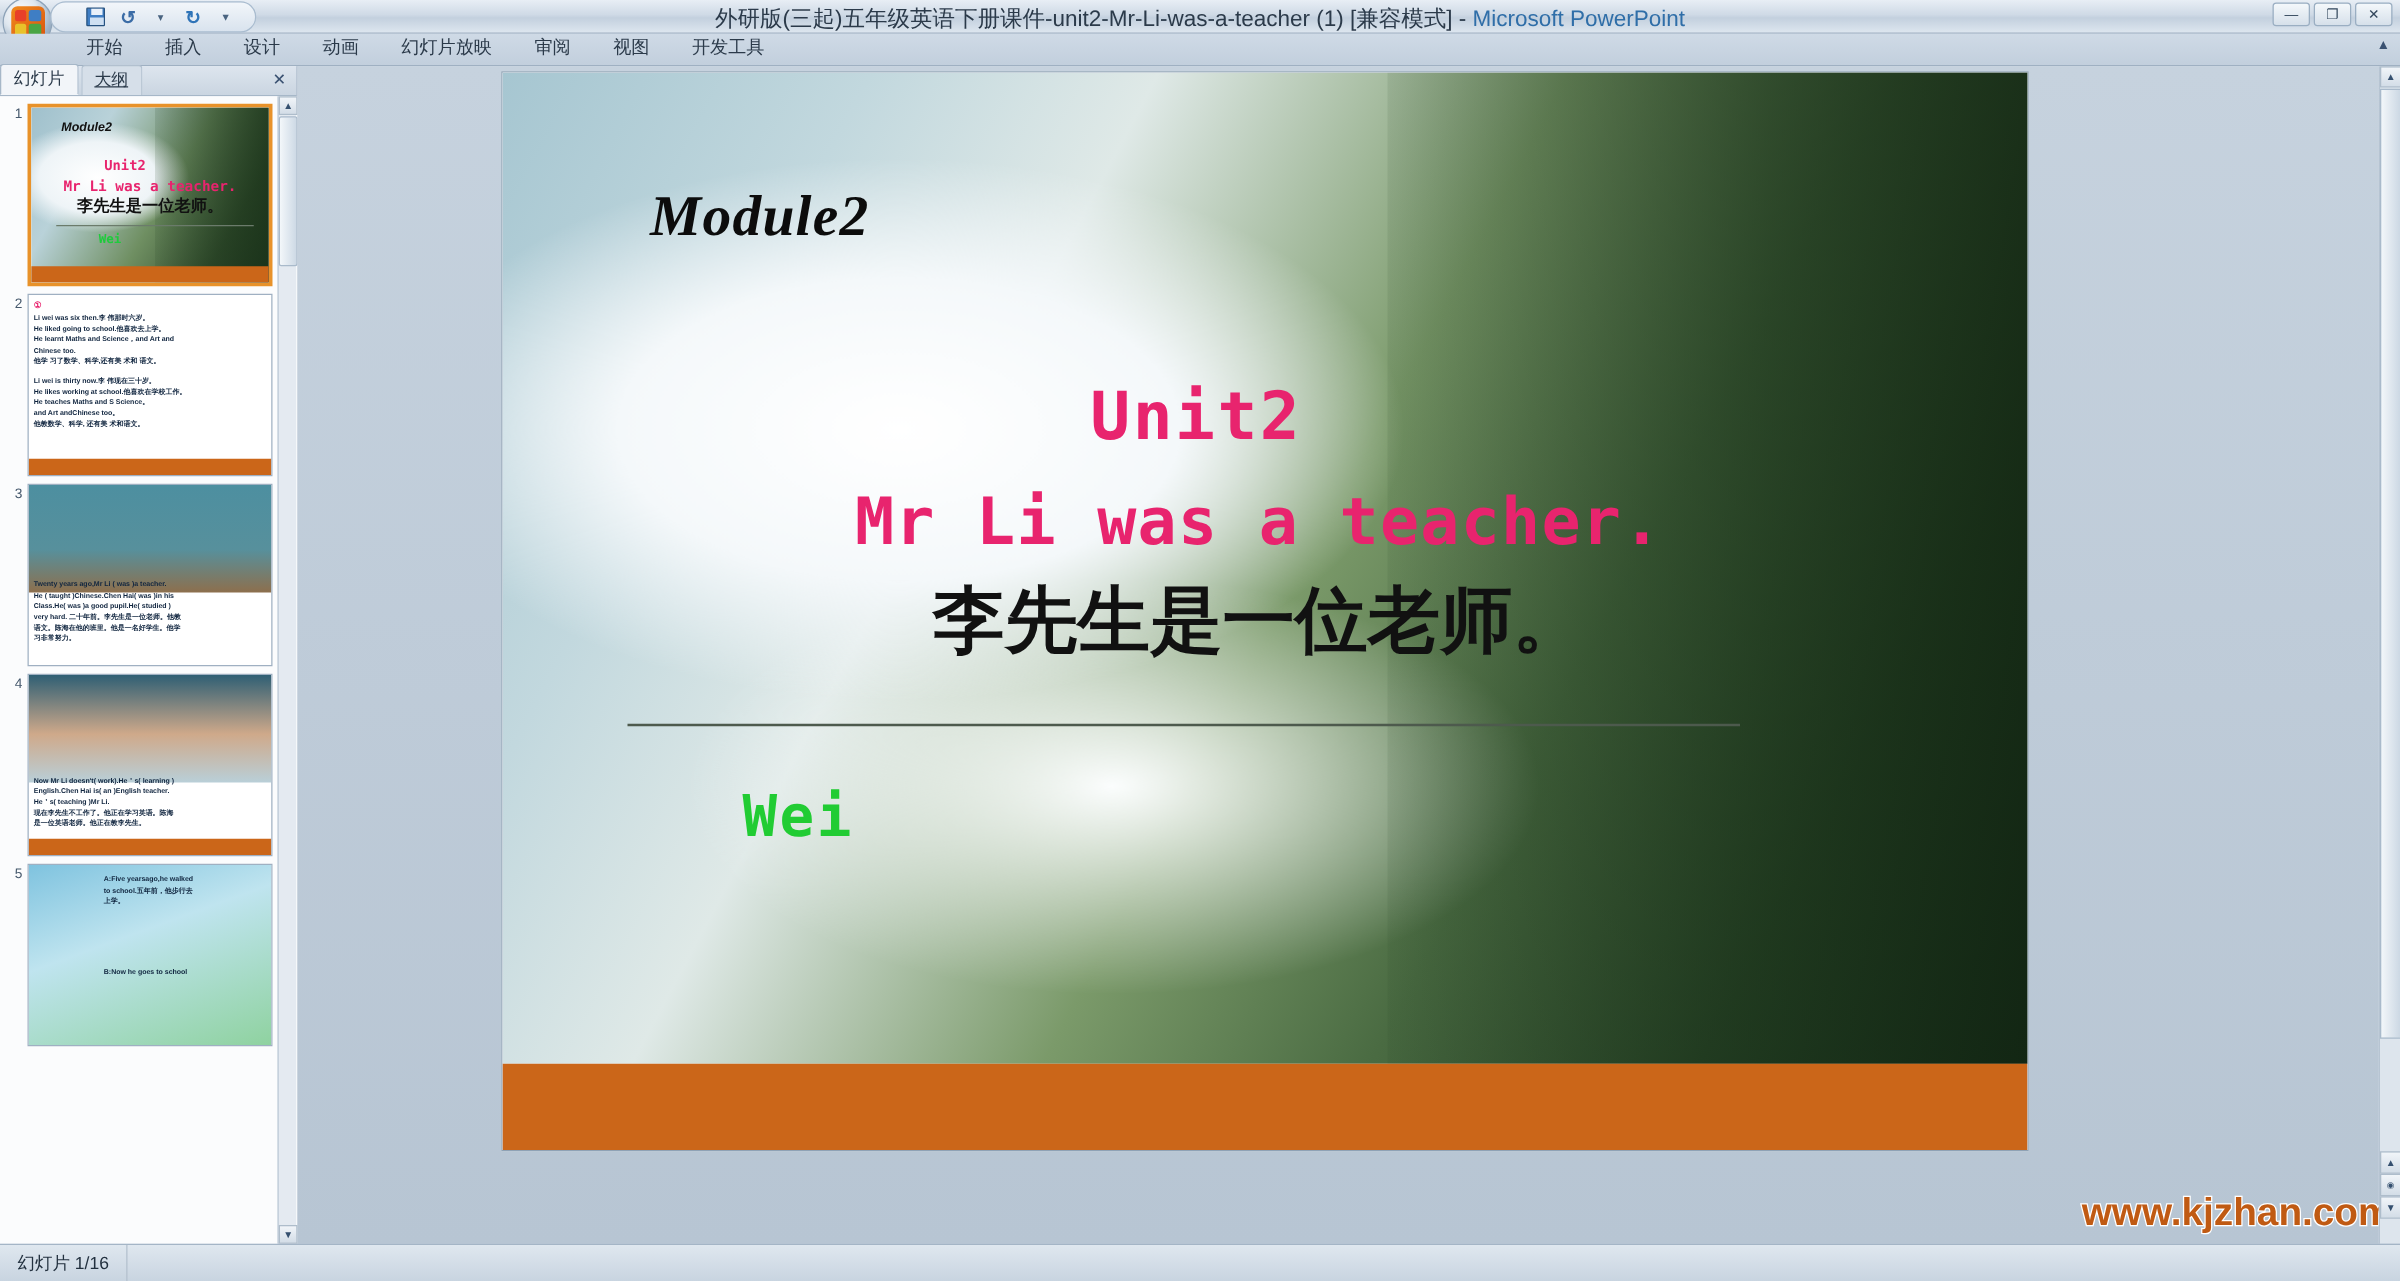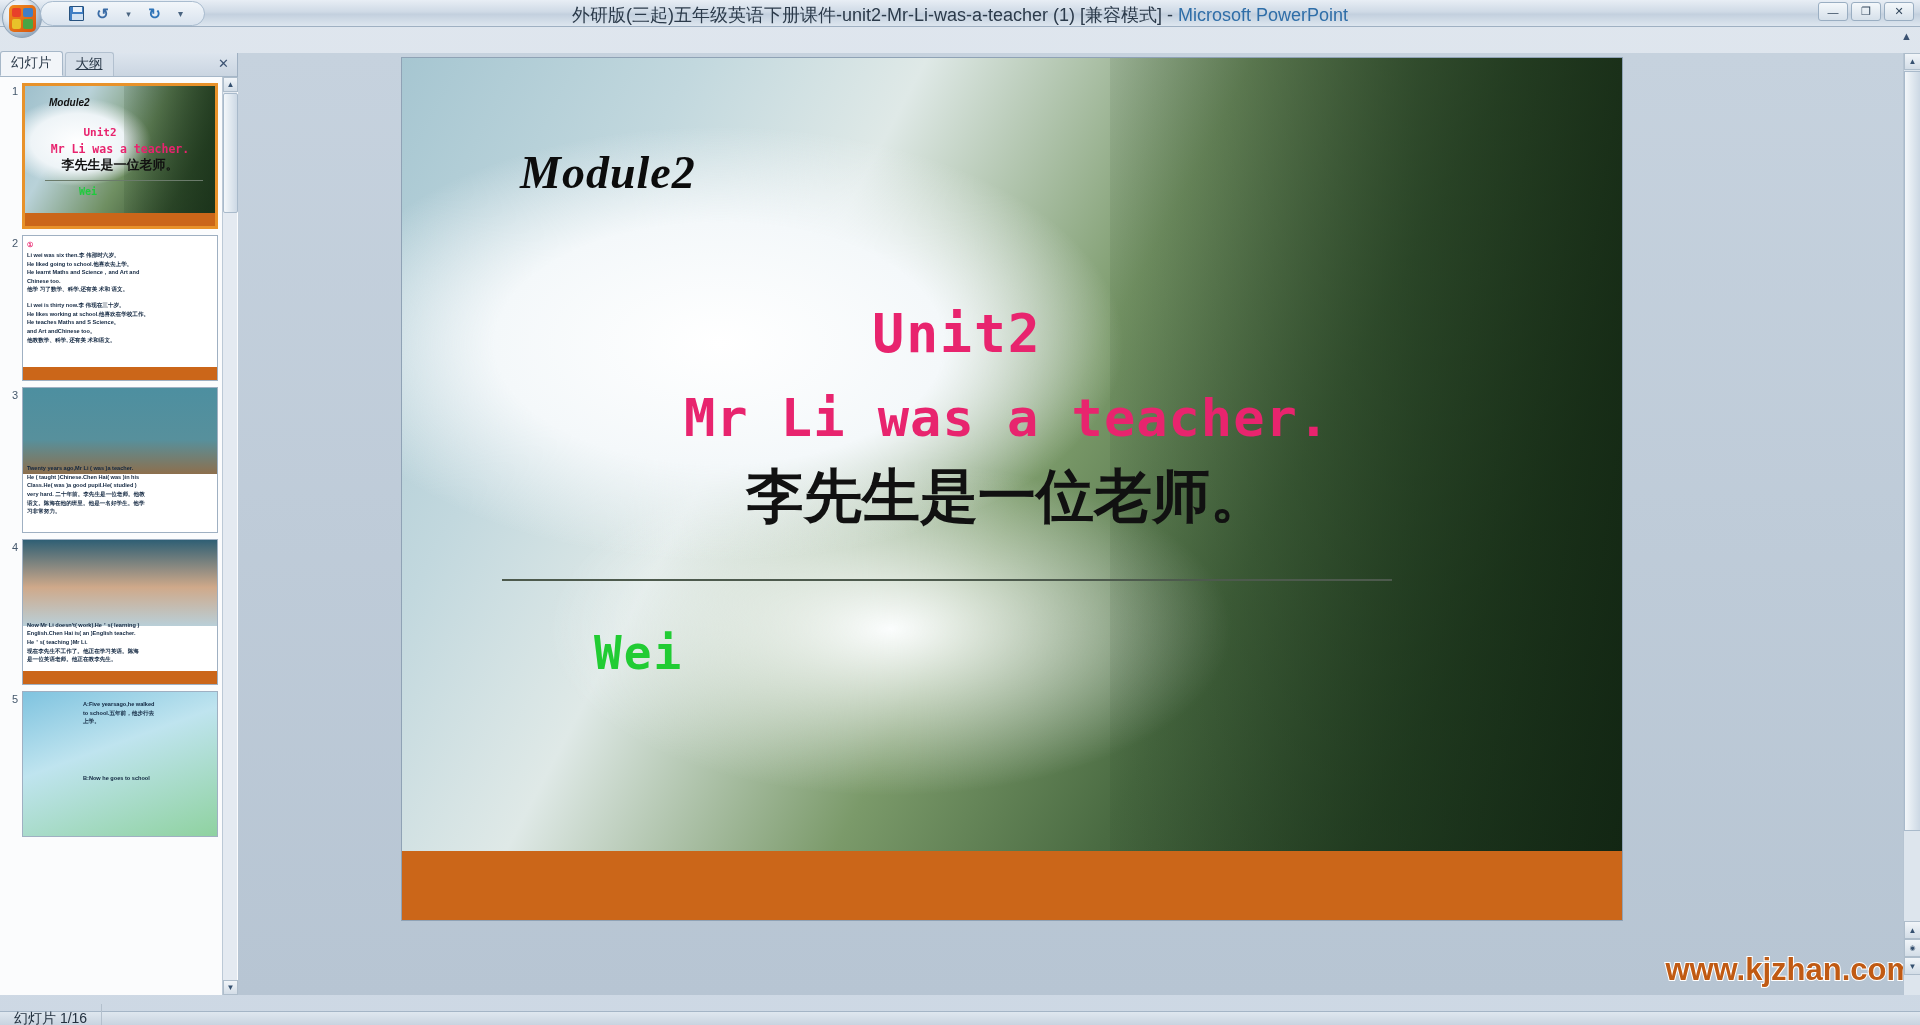--- a/index.html
+++ b/index.html
@@ -174,21 +174,21 @@
   .stage-scroll{position:absolute;right:0;top:0;width:17px;height:942px;background:#dde5ed;border-left:1px solid #b6c4d2;}
   .ss-btn{width:17px;height:17px;background:linear-gradient(180deg,#f1f5f9,#d3dde7);border:1px solid #aebdcb;
           display:flex;align-items:center;justify-content:center;font-size:8px;color:#35506f;}
   .ss-thumb{position:absolute;left:0;top:18px;width:17px;height:760px;
             background:linear-gradient(90deg,#f3f7fa,#ccd8e4);border:1px solid #a9bacb;}
   .ss-prev{position:absolute;left:0;bottom:56px;width:17px;height:18px;}
   .ss-slidebtn{position:absolute;left:0;bottom:38px;width:17px;height:18px;}
   .ss-next{position:absolute;left:0;bottom:20px;width:17px;height:18px;}
 
   
-  .statusbar{position:absolute;left:0;bottom:0;width:1920px;height:14px;
+  .statusbar{position:absolute;left:0;bottom:0;width:1920px;height:30px;
     background:linear-gradient(180deg,#dfe7ef,#c8d4e0);border-top:1px solid #a4b5c6;
     display:flex;align-items:center;}
   .status-cell{height:30px;display:flex;align-items:center;padding:0 14px;font-size:14px;color:#23313f;
                border-right:1px solid #b3c0cd;}
 </style>
 </head>
 <body>
 
 <div id="app">
 
@@ -213,20 +213,30 @@
     <div class="title-text">
       <span>外研版(三起)五年级英语下册课件-unit2-Mr-Li-was-a-teacher (1) [兼容模式]</span><span> - </span><span class="appname">Microsoft PowerPoint</span>
     </div>
     <div class="win-buttons">
       <div class="win-btn">—</div>
       <div class="win-btn">❐</div>
       <div class="win-btn">✕</div>
     </div>
   </div>
 
+  <div class="ribbon">
+    <div class="rtab">开始</div>
+    <div class="rtab">插入</div>
+    <div class="rtab">设计</div>
+    <div class="rtab">动画</div>
+    <div class="rtab">幻灯片放映</div>
+    <div class="rtab">审阅</div>
+    <div class="rtab">视图</div>
+    <div class="rtab">开发工具</div>
+  </div>
   <div class="ribbon-collapse">▲</div>
 
   <div class="leftpane">
 
     <div class="pane-tabs">
       <div class="ptab active">幻灯片</div>
       <div class="ptab idle">大纲</div>
       <div class="pane-close">✕</div>
     </div>
 

